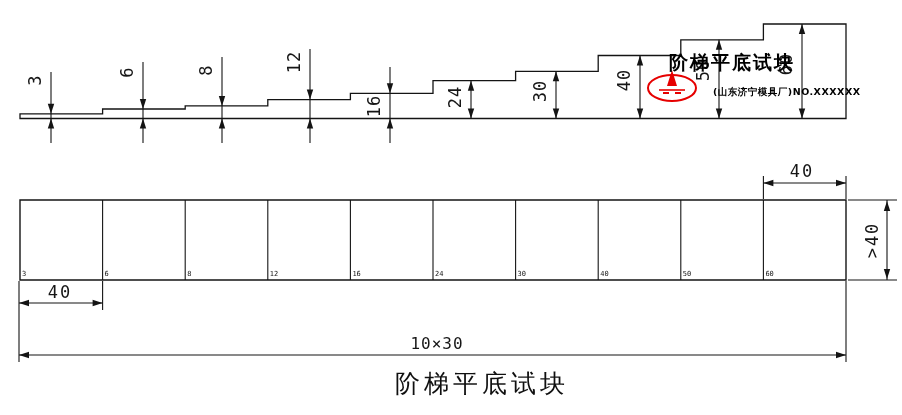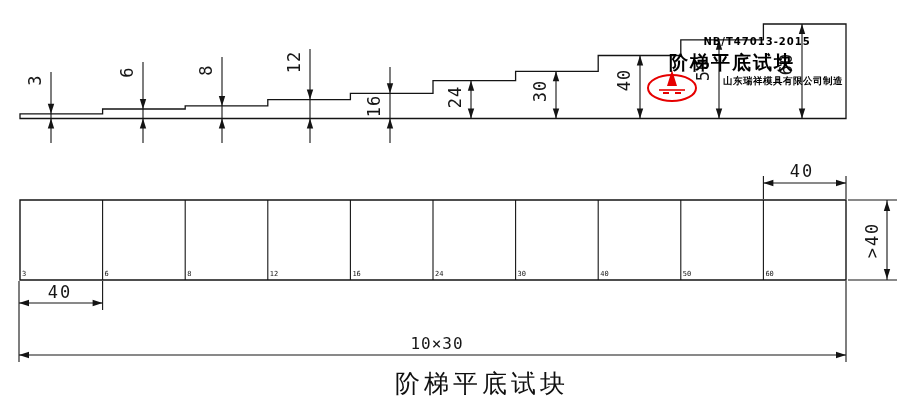--- a/index.html
+++ b/index.html
@@ -135,17 +135,16 @@
   <div class="dim-h" style="left:38px;top:283px;width:44px;">40</div>
 
   <div class="dim-h" style="left:780px;top:162px;width:44px;">40</div>
 
   <div class="dim-h rot" style="left:846px;top:231px;width:52px;">&gt;40</div>
 
   <div class="dim-h total-dim" style="left:397px;top:335px;width:80px;">10×30</div>
 
   <div class="caption">阶梯平底试块</div>
 
-  <div class="stamp-text stamp-standard">NB/T47013-2015</div>
   <div class="stamp-text stamp-name">阶梯平底试块</div>
-  <div class="stamp-text stamp-maker1">山东瑞祥模具有限公司制造</div>
+  <div class="stamp-text stamp-maker2">(山东济宁模具厂)NO.XXXXXX</div>
 
 </div>
 
 </body></html>

